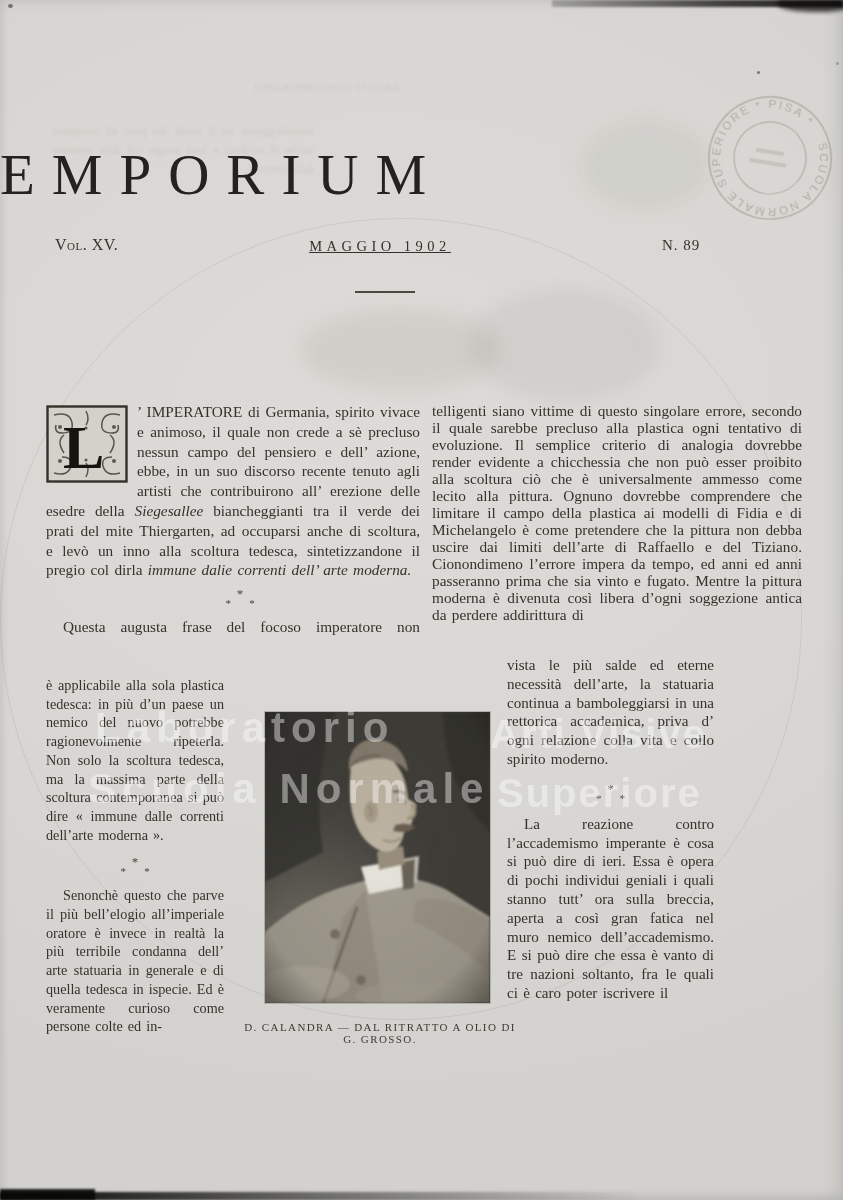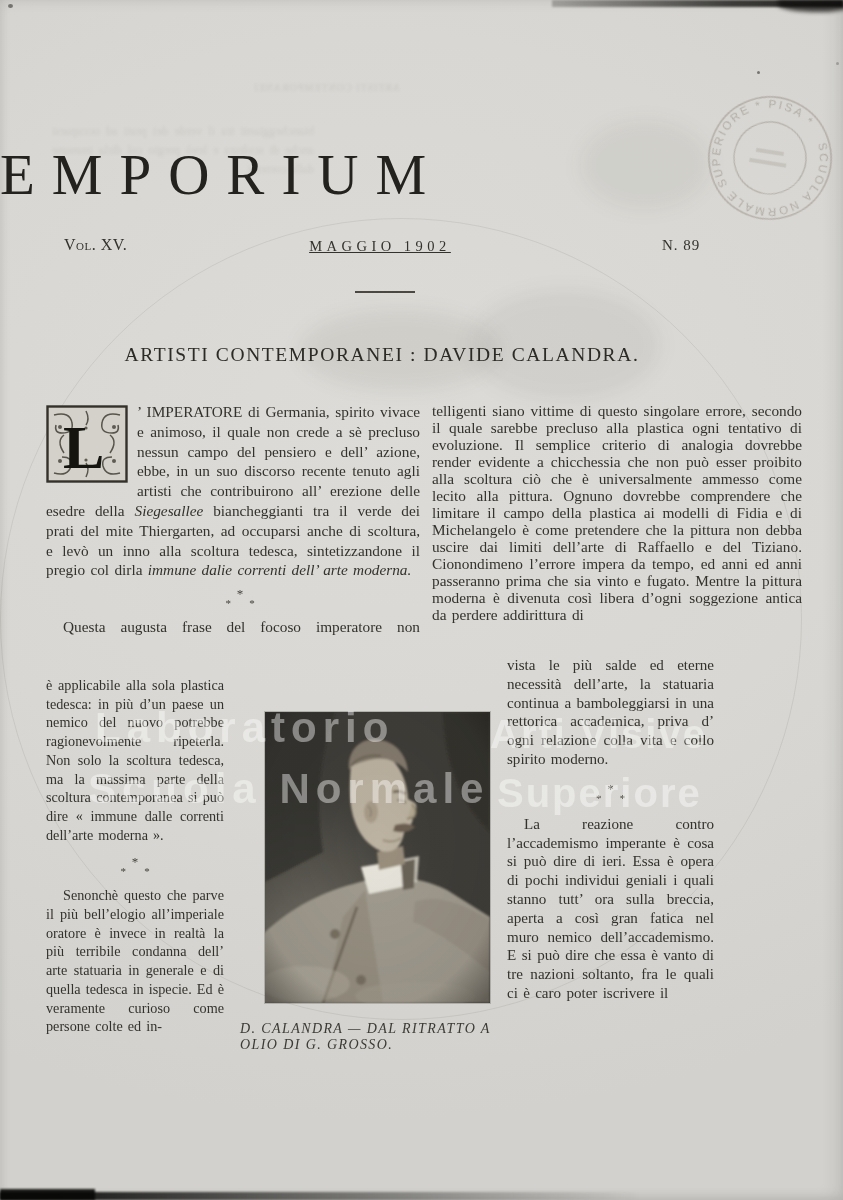--- a/index.html
+++ b/index.html
@@ -30,21 +30,21 @@
   .ghost-p{left:52px;top:122px;width:262px;font-size:12.5px;line-height:19px;opacity:0.11;text-align:justify;}
   
   .wm{position:absolute;z-index:40;font-family:"Liberation Sans", sans-serif;font-weight:bold;
       color:rgba(255,255,255,0.42);pointer-events:none;white-space:nowrap;}
   
   .stamp{position:absolute;left:695px;top:83px;width:150px;height:150px;transform:rotate(161deg);
      opacity:0.5;filter:blur(0.5px);z-index:5;}
   
   .masthead-title{position:absolute;left:0;top:142px;width:760px;text-align:left;
      font-size:57px;letter-spacing:17px;font-weight:normal;color:#23221e;}
-  .vol{position:absolute;left:64px;top:236px;font-size:16px;font-variant:small-caps;letter-spacing:0.5px;}
+  .vol{position:absolute;left:55px;top:236px;font-size:16px;font-variant:small-caps;letter-spacing:0.5px;}
   .maggio{position:absolute;left:230px;top:238px;width:300px;text-align:center;font-size:14.5px;letter-spacing:4.5px;text-decoration:underline;}
   .numero{position:absolute;left:662px;top:237px;font-size:15px;letter-spacing:1px;}
   .head-rule{position:absolute;left:355px;top:291px;width:60px;height:1.6px;background:#4a4840;}
   
   .heading{position:absolute;left:0;top:344px;width:764px;text-align:center;
      font-size:19.5px;letter-spacing:1.6px;color:#2c2b26;}
   .col{position:absolute;text-align:justify;word-spacing:1.5px;}
   .col p{margin:0;padding:0;}
   .lw{left:46px;top:402px;width:374px;font-size:15.3px;line-height:19.8px;}
   .ln{left:46px;top:676px;width:178px;font-size:14.2px;line-height:18.7px;}
@@ -56,22 +56,22 @@
   .dropcap-box{float:left;width:82px;height:78px;margin:3px 9px 4px 0;}
   .asterism{display:flex;flex-direction:column;align-items:center;color:#45423a;}
   .a-top{font-size:13px;line-height:9px;}
   .a-bot{font-size:11px;line-height:10px;letter-spacing:7px;white-space:pre;margin-left:7px;}
   .div1{margin:9px 0 9px 14px;}
   .div2{margin:13px 0 10px 0;}
   .div3{margin:15px 0 12px 0;}
   
   .photo{position:absolute;left:265px;top:712px;width:225px;height:291px;z-index:20;
      box-shadow:0 0 0 1px rgba(60,58,52,0.25);}
-  .caption{position:absolute;left:240px;top:1021px;width:280px;text-align:left;
-     font-size:14px;letter-spacing:1.4px;color:#3c3a34;z-index:21;font-style:italic;}
+  .caption{position:absolute;left:240px;top:1021px;width:280px;text-align:center;
+     font-size:11px;letter-spacing:1.4px;color:#3c3a34;z-index:21;}
 </style>
 </head>
 <body>
 
 <div class="page">
 
   <div class="plate-circle"></div>
   <div class="blob" style="left:300px;top:310px;width:200px;height:80px;background:rgba(60,58,48,0.07);"></div>
   <div class="blob" style="left:470px;top:290px;width:190px;height:110px;background:rgba(60,58,48,0.06);"></div>
   <div class="blob" style="left:580px;top:120px;width:130px;height:90px;background:rgba(60,58,48,0.05);"></div>
@@ -104,21 +104,20 @@
       </g>
     </svg>
   </div>
 
   <div class="masthead-title">EMPORIUM</div>
   <div class="vol">Vol. XV.</div>
   <div class="maggio">MAGGIO 1902</div>
   <div class="numero">N. 89</div>
   <div class="head-rule"></div>
 
-  <div class="heading">ARTISTI CONTEMPORANEI : DAVIDE CALANDRA.</div>
 
   <div class="col lw">
     <p>
       <span class="dropcap-box">
         <svg width="82" height="78" viewBox="0 0 82 78">
           <rect x="1.5" y="1.5" width="79" height="75" fill="#d3d1ca" stroke="#33312a" stroke-width="2.4"></rect>
           <g fill="none" stroke="#423f35" stroke-width="1.5" opacity="0.85">
             <path d="M8,10 q16,-4 18,8 q2,10 -10,10 q-8,0 -6,-8"></path>
             <path d="M74,10 q-16,-4 -18,8 q-2,10 10,10 q8,0 6,-8"></path>
             <path d="M8,68 q14,4 17,-7 q2,-9 -9,-9"></path>

